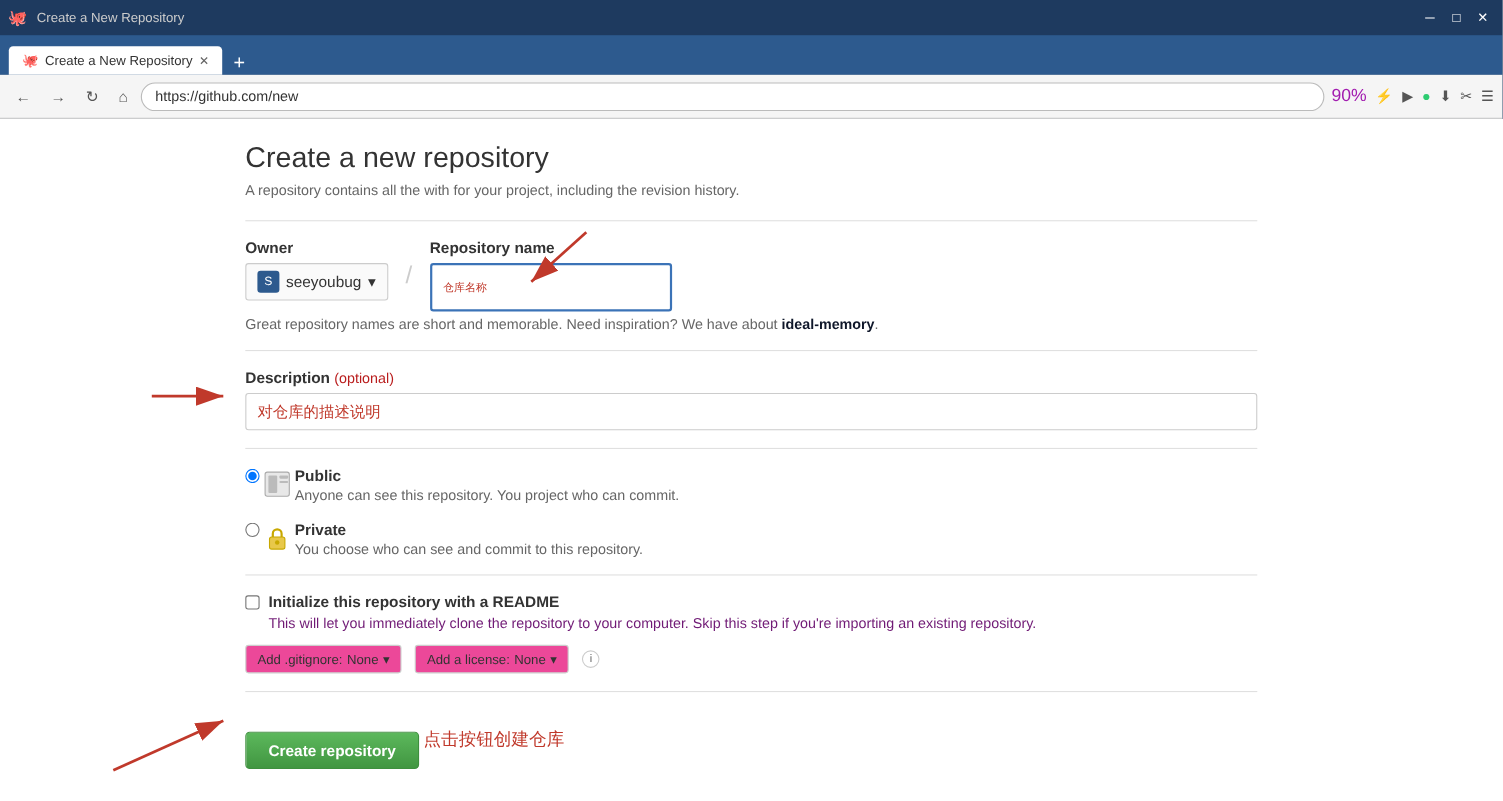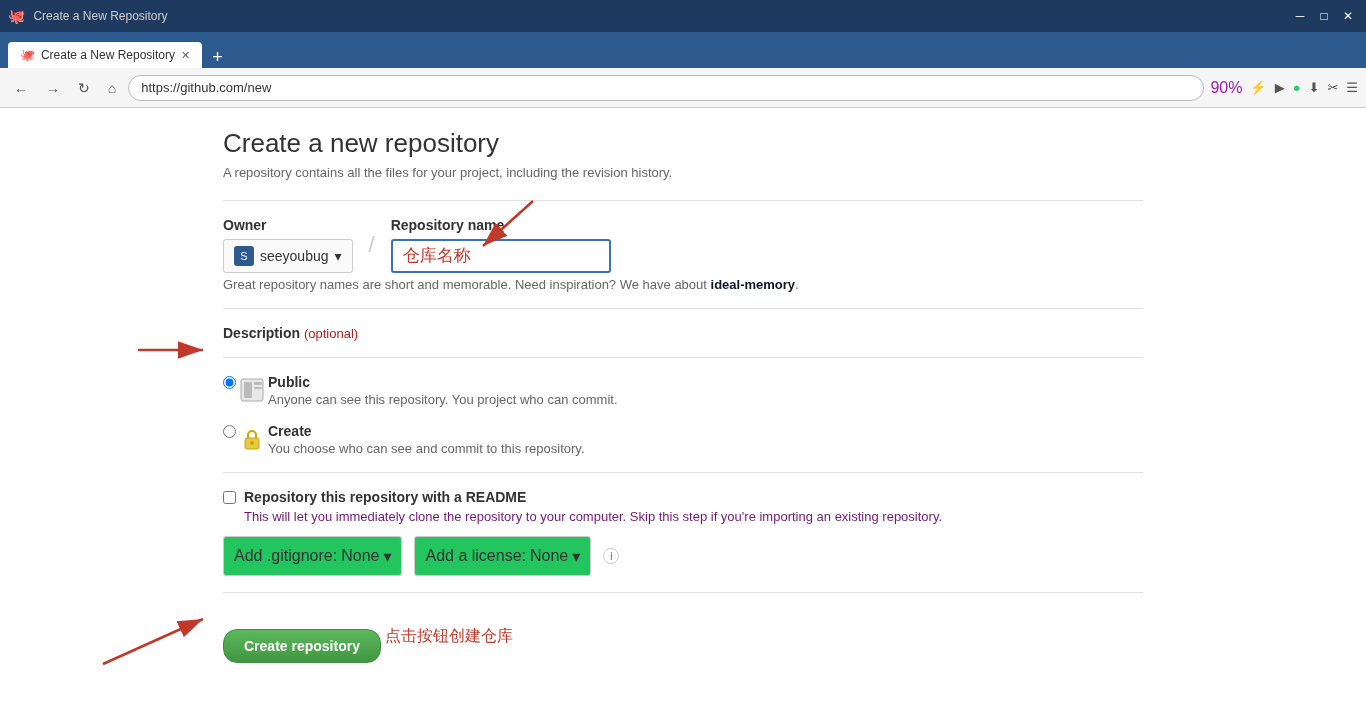--- a/index.html
+++ b/index.html
@@ -166,23 +166,23 @@
       font-size: 22px;
       color: #ccc;
       font-weight: 300;
       align-self: center;
     }
 
     .repo-name-input {
       border: 2px solid #3b73b7;
       border-radius: 3px;
       padding: 5px 10px;
-      font-size: 17px;
+      font-size: 10px;
       width: 220px;
-      height: 34px;
+      height: 44px;
       outline: none;
       color: #c0392b;
     }
 
     .repo-name-input::placeholder { color: #c0392b; }
 
     .inspiration-text {
       font-size: 13px;
       color: #666;
       margin-top: 6px;
@@ -275,47 +275,47 @@
       gap: 12px;
       margin-top: 12px;
       flex-wrap: wrap;
       align-items: center;
     }
 
     .addon-select {
       border: 1px solid #ccc;
       border-radius: 3px;
       padding: 5px 10px;
-      font-size: 16px;
-      background: #22c55e;
+      font-size: 12px;
+      background: #ec4899;
       cursor: pointer;
       display: flex;
       align-items: center;
       gap: 4px;
-      height: 40px;
+      height: 26px;
     }
 
     .info-icon {
       width: 16px;
       height: 16px;
       border: 1px solid #ccc;
       border-radius: 50%;
       display: inline-flex;
       align-items: center;
       justify-content: center;
       font-size: 10px;
       color: #666;
       cursor: pointer;
     }
 
     .create-btn {
       background: linear-gradient(to bottom, #5cb85c, #419641);
       color: #fff;
       border: 1px solid #3e8f3e;
-      border-radius: 14px;
+      border-radius: 4px;
       padding: 8px 20px;
       font-size: 14px;
       font-weight: 600;
       cursor: pointer;
       margin-top: 20px;
     }
 
     .annotation-red {
       color: #c0392b;
       font-size: 16px;
@@ -379,21 +379,21 @@
       <span>⬇</span>
       <span>✂</span>
       <span>☰</span>
     </div>
   </div>
 
   <div class="page-content">
     <div class="page-body">
 
       <h1 class="page-title">Create a new repository</h1>
-      <p class="page-subtitle">A repository contains all the files for your project, including the revision history.</p>
+      <p class="page-subtitle">A repository contains all the with for your project, including the revision history.</p>
 
       <hr class="divider">
 
       <div class="form-row">
         <div>
           <label class="form-label">Owner</label>
           <div class="owner-select">
             <span class="owner-avatar">S</span>
             <span>seeyoubug</span>
             <span>▾</span>
@@ -434,20 +434,21 @@
             </marker>
           </defs>
           <line x1="5" y1="20" x2="70" y2="20" stroke="#c0392b" stroke-width="2.5" marker-end="url(#arrowhead2)"></line>
         </svg>
 
         <div class="form-group">
           <label class="form-label">
             <span>Description</span>
             <span class="form-label-optional">(optional)</span>
           </label>
+          <input class="description-input" type="text" placeholder="对仓库的描述说明" style="">
         </div>
       </div>
 
       <hr class="divider">
 
       <div class="radio-group">
         <div class="radio-option">
           <input type="radio" name="visibility" checked="" style="">
           <div class="radio-icon">
             <svg width="28" height="28" viewBox="0 0 28 28">
@@ -466,33 +467,33 @@
         <div class="radio-option">
           <input type="radio" name="visibility" style="">
           <div class="radio-icon">
             <svg width="28" height="28" viewBox="0 0 28 28">
               <rect x="7" y="13" width="14" height="11" rx="2" fill="#e8c84a" stroke="#c8a800" stroke-width="1"></rect>
               <path d="M10 13 V10 A4 4 0 0 1 18 10 V13" fill="none" stroke="#c8a800" stroke-width="2"></path>
               <circle cx="14" cy="18" r="2" fill="#c8a800"></circle>
             </svg>
           </div>
           <div class="radio-text">
-            <div class="radio-label">Create</div>
+            <div class="radio-label">Private</div>
             <div class="radio-desc">You choose who can see and commit to this repository.</div>
           </div>
         </div>
       </div>
 
       <hr class="divider">
 
       <div class="checkbox-section">
         <div class="checkbox-option">
           <input type="checkbox" style="">
           <div class="checkbox-text">
-            <div class="checkbox-label">Repository this repository with a README</div>
+            <div class="checkbox-label">Initialize this repository with a README</div>
             <div class="checkbox-desc">This will let you immediately clone the repository to your computer. Skip this step if you're importing an existing repository.</div>
           </div>
         </div>
 
         <div class="addon-row">
           <div class="addon-select">
             <span>Add .gitignore:</span>
             <span>None</span>
             <span>▾</span>
           </div>

